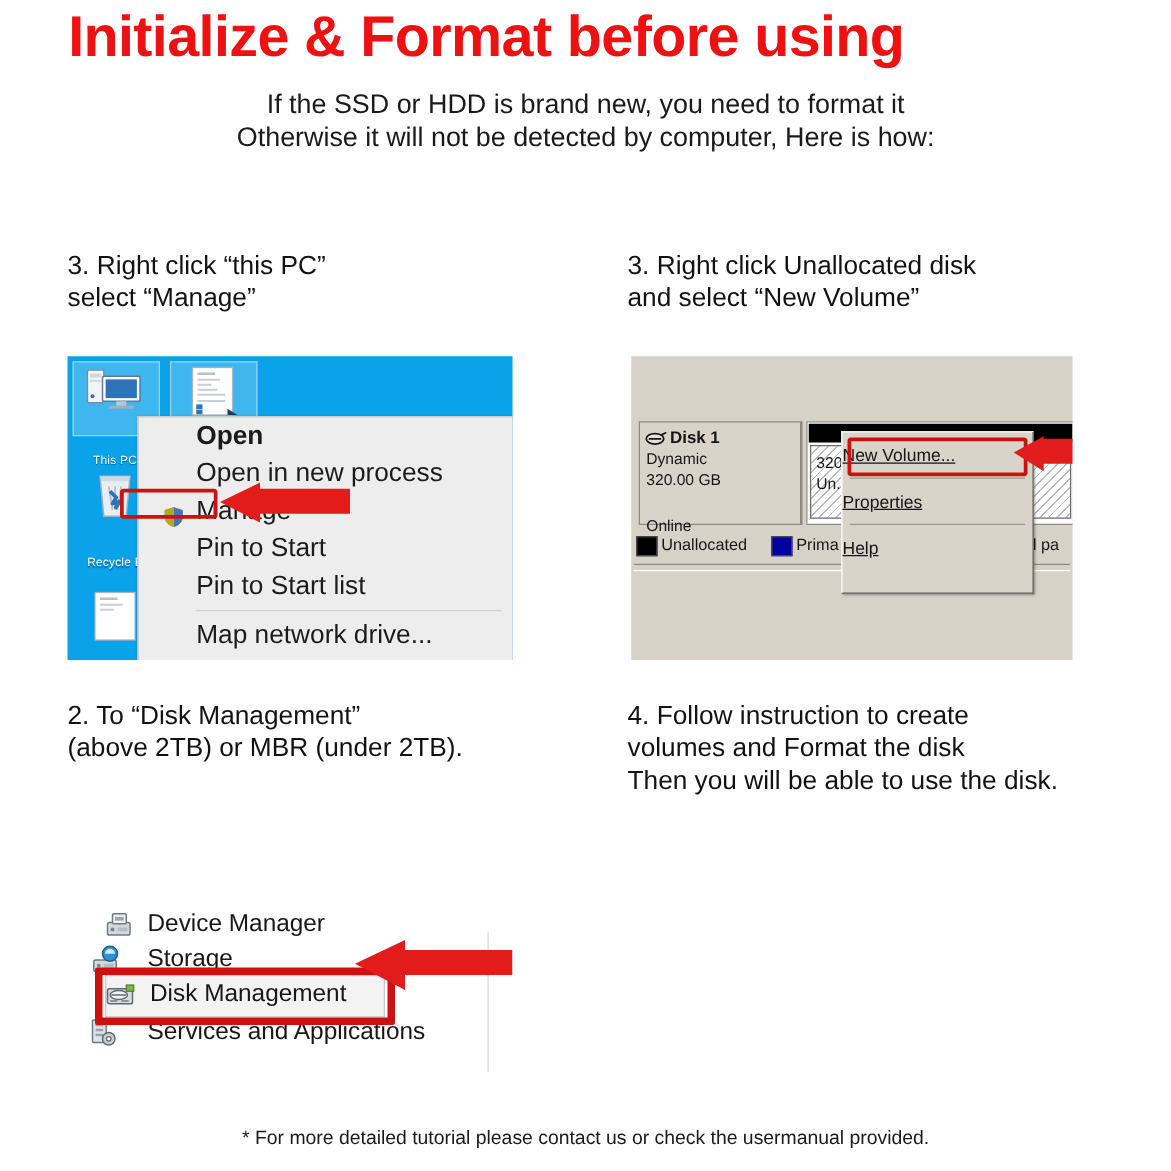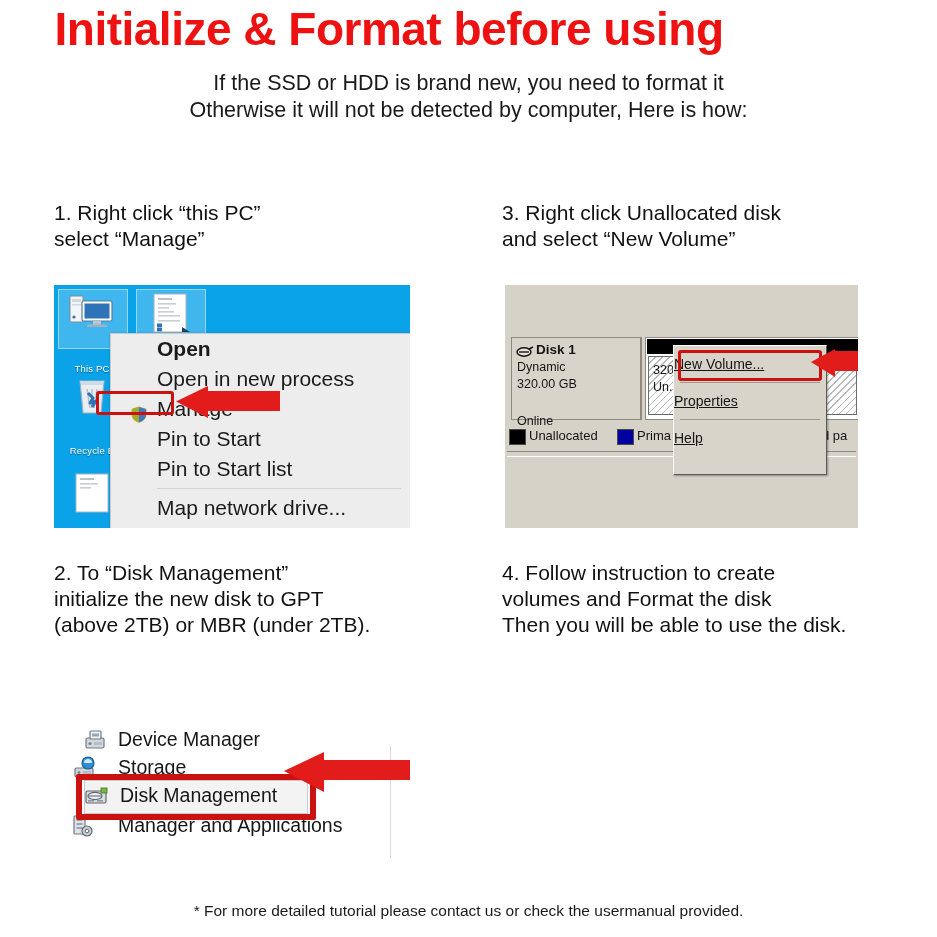--- a/index.html
+++ b/index.html
@@ -305,32 +305,31 @@
 <body>
 
 <div class="page-title">Initialize &amp; Format before using</div>
 
 <div class="subtitle-block">
   <span class="subtitle-line">If the SSD or HDD is brand new, you need to format it</span>
   <span class="subtitle-line">Otherwise it will not be detected by computer, Here is how:</span>
 </div>
 
 <div class="step-caption" id="step1-caption">
-  <span class="step-line">1. Right click “this PC”</span>
+  <span class="step-line">3. Right click “this PC”</span>
   <span class="step-line">select “Manage”</span>
 </div>
 
 <div class="step-caption" id="step3-caption">
   <span class="step-line">3. Right click Unallocated disk</span>
   <span class="step-line">and select “New Volume”</span>
 </div>
 
 <div class="step-caption" id="step2-caption">
   <span class="step-line">2. To “Disk Management”</span>
-  <span class="step-line">initialize the new disk to GPT</span>
   <span class="step-line">(above 2TB) or MBR (under 2TB).</span>
 </div>
 
 <div class="step-caption" id="step4-caption">
   <span class="step-line">4. Follow instruction to create</span>
   <span class="step-line">volumes and Format the disk</span>
   <span class="step-line">Then you will be able to use the disk.</span>
 </div>
 
 <div class="shot" id="shot-desktop">
@@ -530,21 +529,21 @@
     <span class="t-ico" style="left:4px;">
       <svg width="26" height="24" viewBox="0 0 26 24">
         <rect x="4" y="2" width="11" height="18" rx="1" fill="#dfe3e7" stroke="#6e7a84" stroke-width="1.2"></rect>
         <rect x="6.5" y="5" width="6" height="2" fill="#98a3ac"></rect>
         <rect x="6.5" y="9" width="6" height="2" fill="#98a3ac"></rect>
         <rect x="6.5" y="13" width="6" height="2" fill="#98a3ac"></rect>
         <circle cx="17" cy="17" r="5" fill="#c9ced3" stroke="#5f6a73" stroke-width="1.2"></circle>
         <circle cx="17" cy="17" r="1.8" fill="#ffffff" stroke="#5f6a73" stroke-width="1"></circle>
       </svg>
     </span>
-    <span class="t-lbl">Manager and Applications</span>
+    <span class="t-lbl">Services and Applications</span>
   </div>
 
   <div class="hl-box" id="hl-disk-management"></div>
 </div>
 
 <div class="arrow-red" style="position:absolute; left:280px; top:750px;">
   <svg width="130" height="44" viewBox="0 0 130 44">
     <path d="M130 10 L130 30 L44 30 L44 42 L4 21 L44 2 L44 10 Z" fill="#e21b1b"></path>
   </svg>
 </div>

